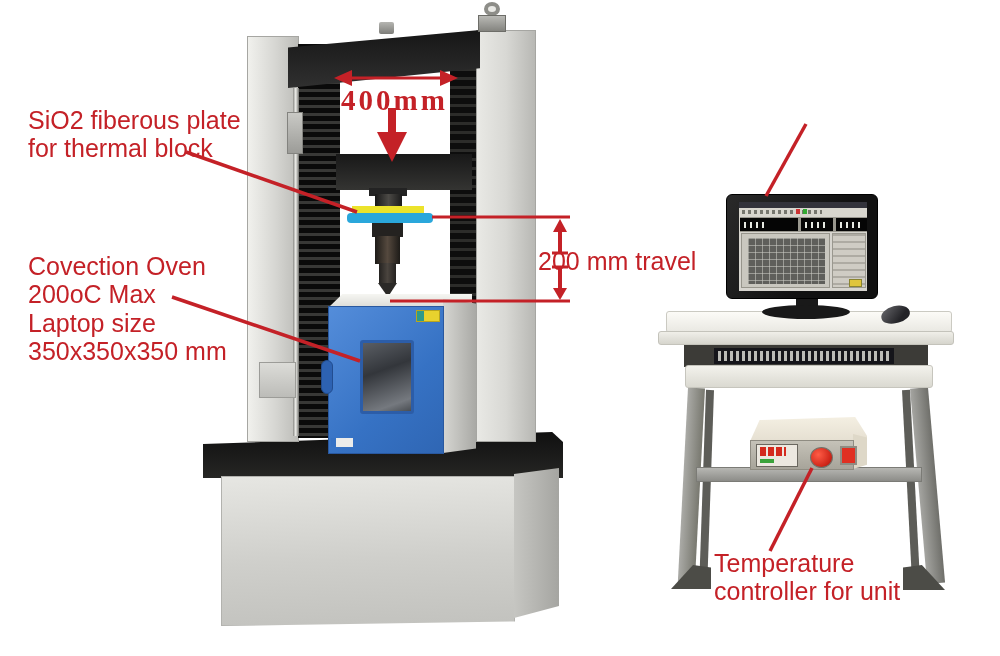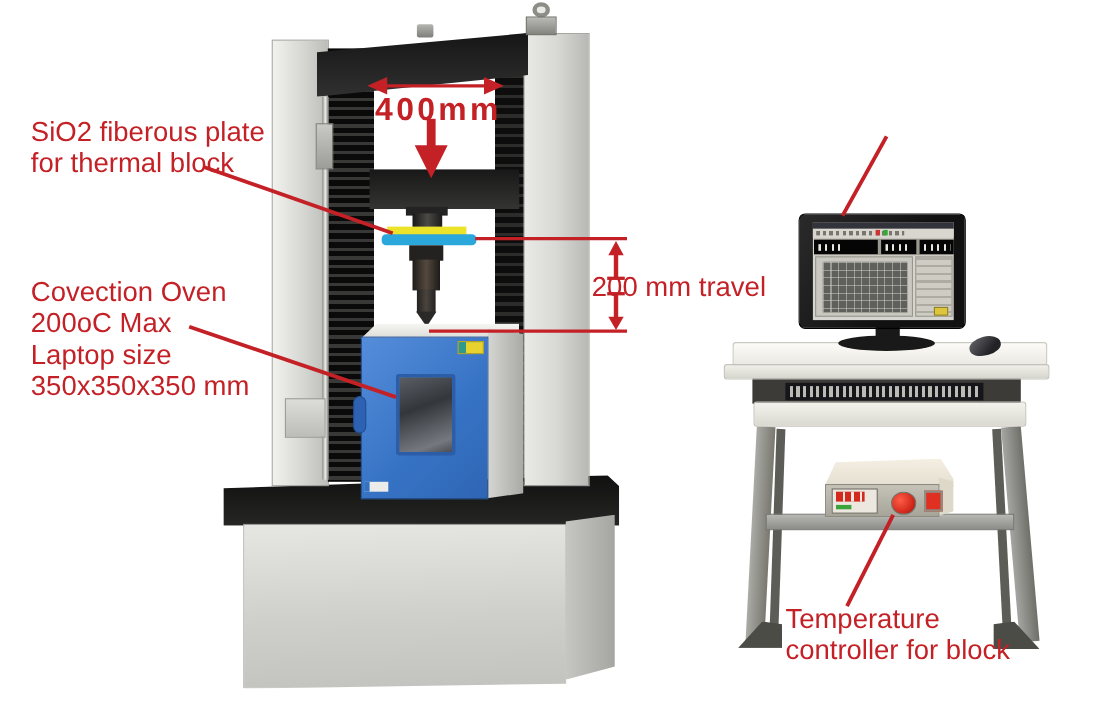--- a/index.html
+++ b/index.html
@@ -160,21 +160,21 @@
   #tc-rocker-switch{left:840px;top:446px;width:17px;height:19px;background:#e03022;
     border:2px solid #8f8c82;}
 
   
   #annotation-overlay{left:0;top:0;width:1000px;height:656px;}
   .ann-stroke{stroke:var(--annotation,#c42127);fill:none;}
   .ann-fill{fill:var(--annotation,#c42127);stroke:none;}
   .ann-label{color:var(--annotation,#c42127);white-space:pre-line;line-height:1.13;}
   #label-sio2-plate{left:28px;top:106px;font-size:25px;}
   #label-width-400mm{left:341px;top:84px;font-size:29px;font-weight:bold;
-    font-family:Liberation Sans, sans-serif;letter-spacing:3px;}
+    font-family:Liberation Serif, serif;letter-spacing:3px;}
   #label-laptop-control{left:708px;top:92px;font-size:25px;}
   #label-oven-specs{left:28px;top:252px;font-size:25px;}
   #label-travel{left:538px;top:247px;font-size:25px;}
   #label-temp-controller{left:714px;top:549px;font-size:25px;}
 </style>
 </head>
 <body>
 
 <div id="canvas">
 
@@ -280,14 +280,14 @@
 
   <div id="label-sio2-plate" class="ann-label">SiO2 fiberous plate
 for thermal block</div>
   <div id="label-width-400mm" class="ann-label">400mm</div>
   <div id="label-oven-specs" class="ann-label">Covection Oven
 200oC Max
 Laptop size
 350x350x350 mm</div>
   <div id="label-travel" class="ann-label">200 mm travel</div>
   <div id="label-temp-controller" class="ann-label">Temperature
-controller for block</div>
+controller for unit</div>
 </div>
 
 </body></html>

